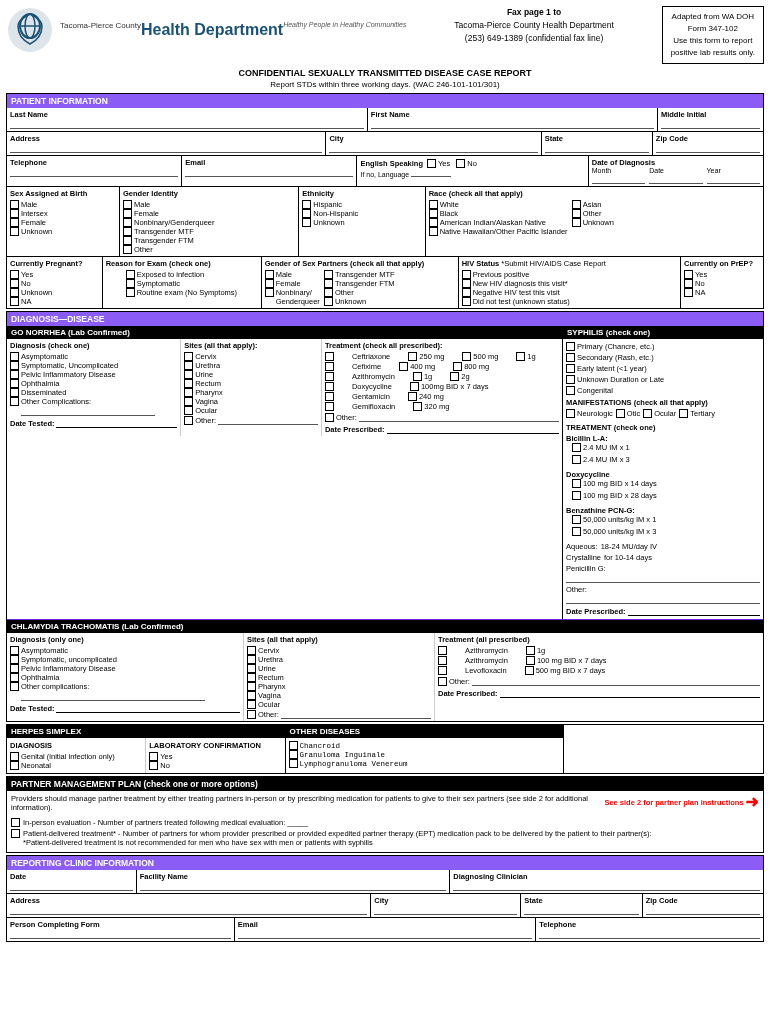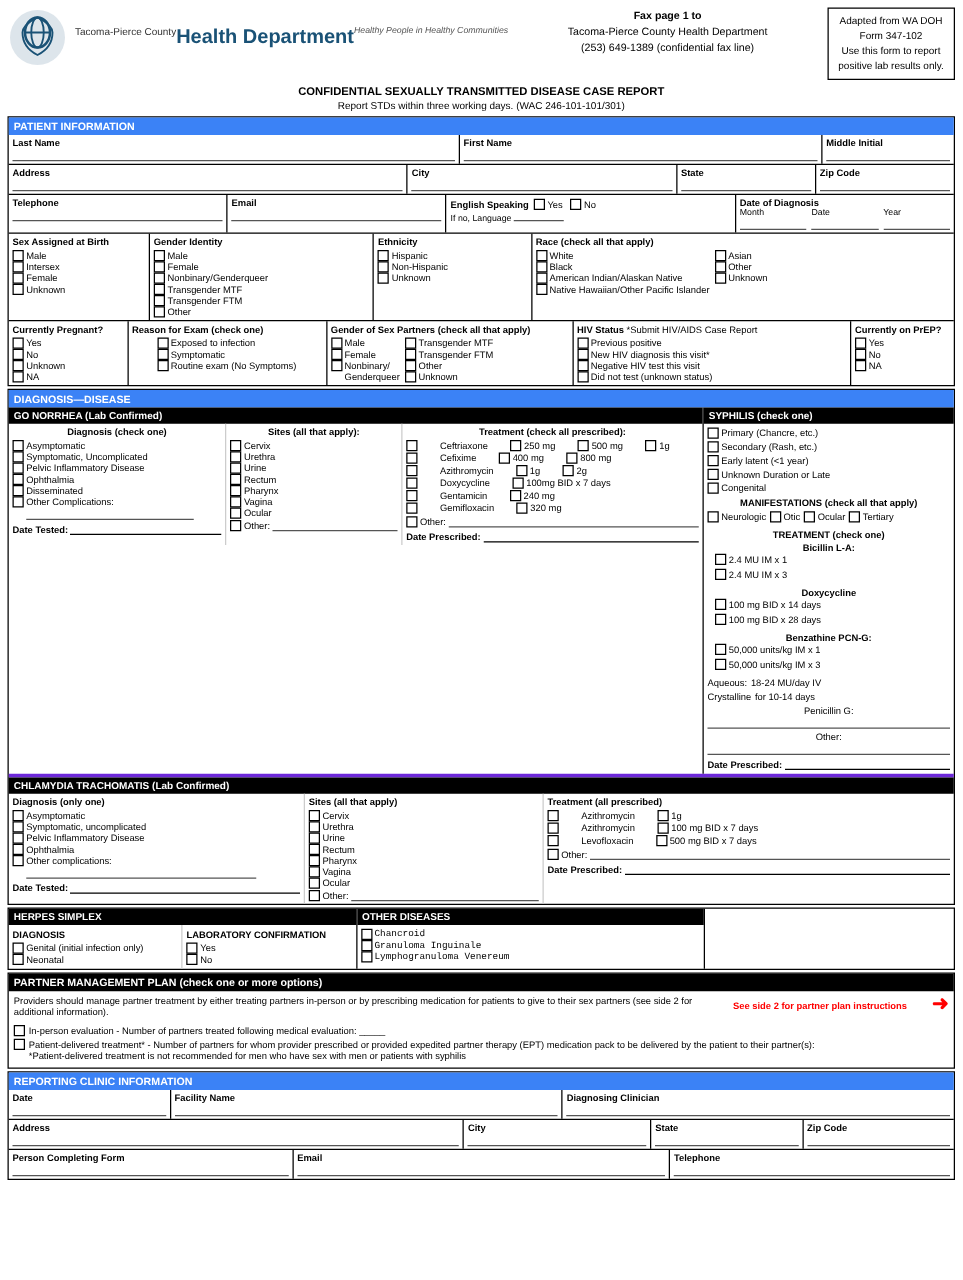--- a/index.html
+++ b/index.html
@@ -75,21 +75,21 @@
       font-size: 8px;
       margin-bottom: 4px;
     }
 
     
     .section {
       border: 1px solid #000;
       margin-bottom: 2px;
     }
     .section-header {
-      background: #3b82f6;
+      background: #8b5cf6;
       color: #fff;
       font-weight: bold;
       font-size: 8.5px;
       padding: 2px 4px;
     }
 
     
     .patient-row {
       display: flex;
       border-bottom: 1px solid #000;
@@ -189,21 +189,21 @@
       gap: 3px;
       margin-bottom: 2px;
     }
     .see-side2 {
       color: red;
       font-size: 7.5px;
       font-weight: bold;
       text-align: right;
       display: flex;
       align-items: center;
-      gap: 20px;
+      gap: 2px;
       justify-content: flex-start;
     }
     .arrow-right {
       display: inline-block;
       font-size: 16px;
       color: red;
       line-height: 1;
     }
 
     .date-dob {
@@ -627,21 +627,21 @@
               <span>NA</span>
             </div>
         </div>
       </div>
     </div>
   </div>
 
   <div class="section">
     <div class="section-header">DIAGNOSIS—DISEASE</div>
 
-    <div style="display:flex;border-bottom:3px solid #6d28d9;text-align:center;">
+    <div style="display:flex;border-bottom:1px solid #6d28d9;">
 
       <div style="flex:1;border-right:1px solid #000;">
         <div class="black-header-row">
           <span>GO NORRHEA (Lab Confirmed)</span>
         </div>
         <div style="display:flex;">
 
           <div style="flex:1;padding:2px 3px;border-right:1px solid #ccc;">
             <div class="col-label">Diagnosis (check one)</div>
             <div class="checkbox-item">

